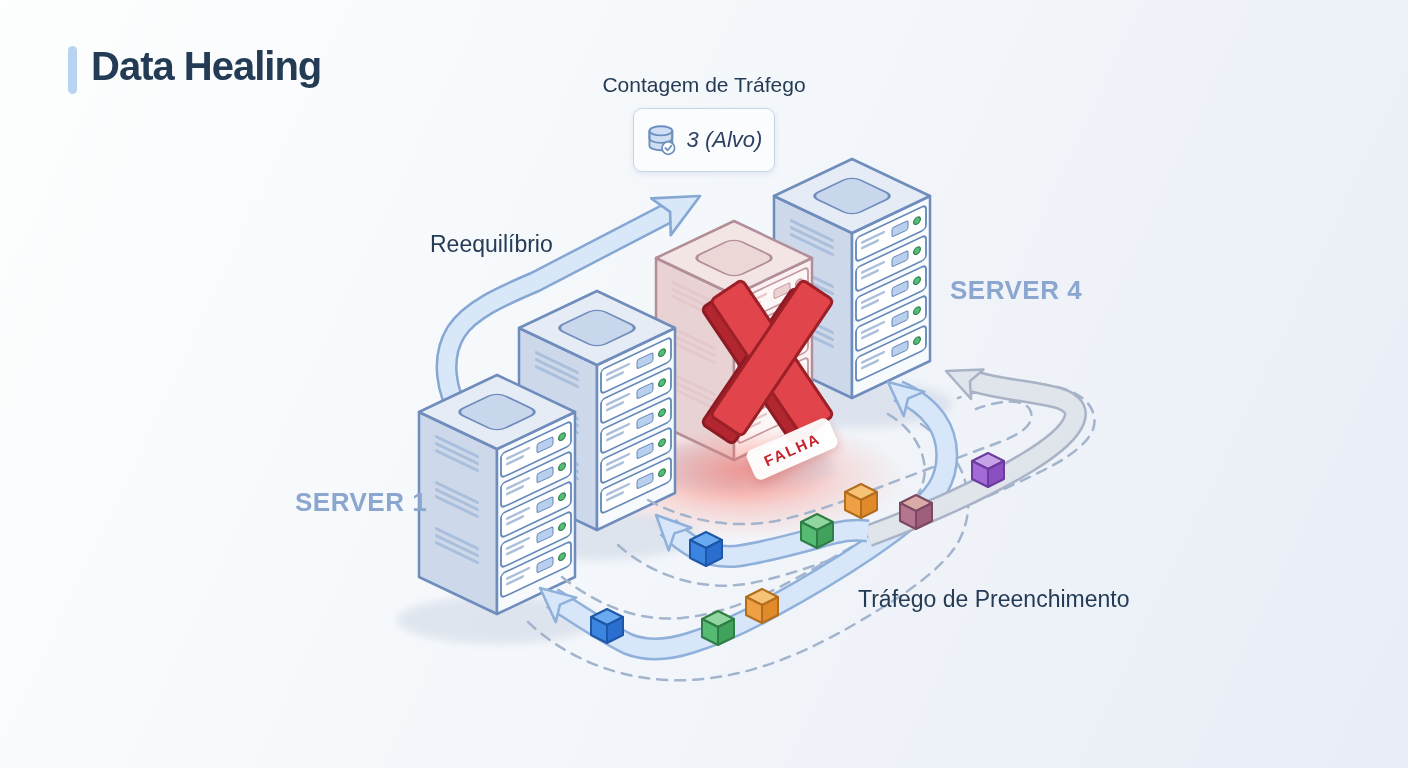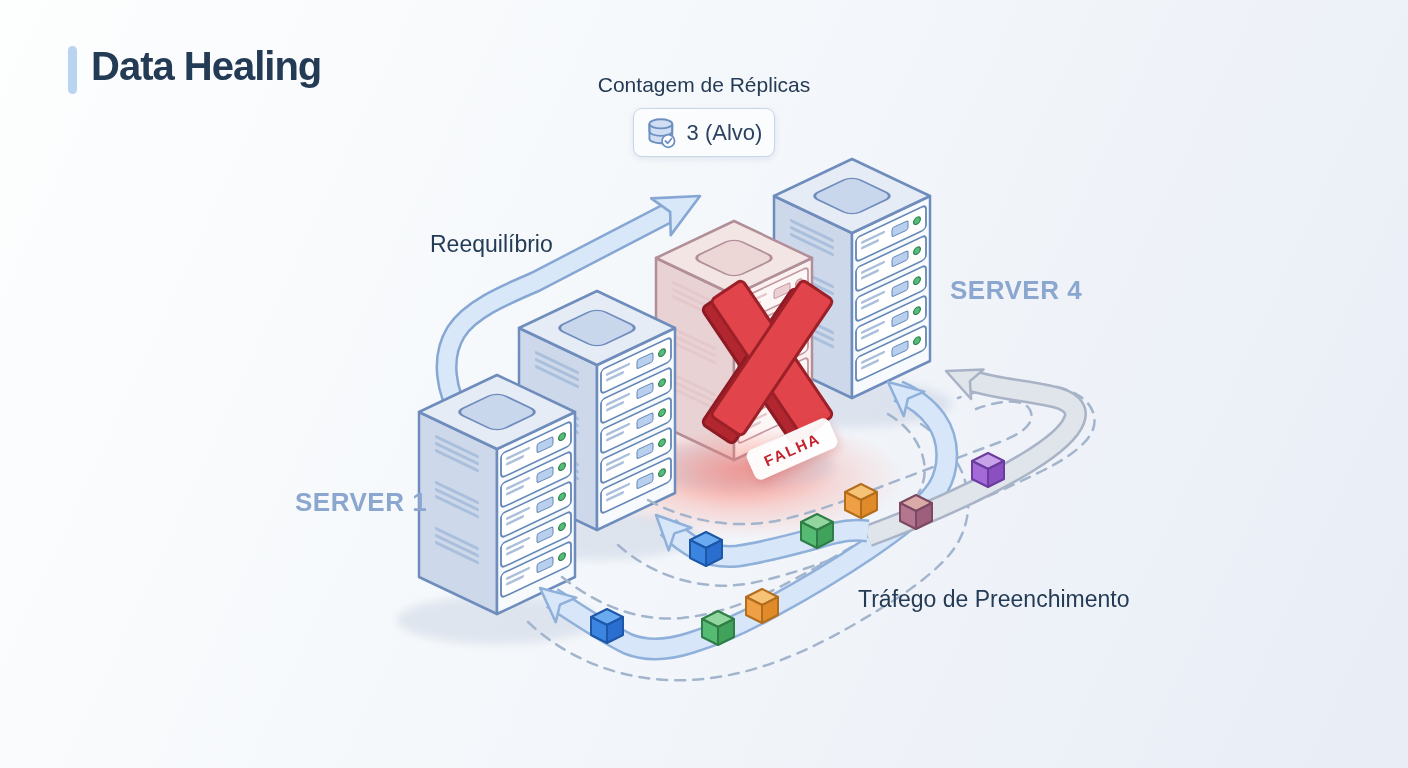--- a/index.html
+++ b/index.html
@@ -10,24 +10,24 @@
   }
   .stage{position:relative;width:1408px;height:768px;}
   svg.scene{position:absolute;left:0;top:0;}
 
   .title-block{position:absolute;left:48px;top:46px;display:flex;align-items:flex-start;gap:14px;margin-left:20px;}
   .accent-bar{width:9px;height:48px;border-radius:5px;background:var(--c-accent,#b9d4f0);}
   .page-title{font-size:40px;font-weight:800;letter-spacing:-1px;color:var(--c-ink,#243b55);line-height:1;}
 
   .replica-label{position:absolute;left:50%;top:73px;transform:translateX(-50%);
     font-size:21px;color:var(--c-ink,#243b55);white-space:nowrap;}
-  .replica-badge{position:absolute;left:633px;top:108px;width:142px;height:49px;
+  .replica-badge{position:absolute;left:633px;top:108px;width:142px;height:64px;
     box-sizing:border-box;border:1.5px solid #c8d5e6;border-radius:9px;background:#fafcfe;
     box-shadow:0 2px 6px rgba(130,150,190,.18);
-    display:flex;align-items:center;justify-content:center;gap:9px;}
+    display:flex;align-items:center;justify-content:center;gap:9px;font-style:italic;}
   .replica-value{font-size:22px;color:#2c4260;}
 
   .annotation{position:absolute;font-size:23px;color:var(--c-ink,#243b55);white-space:nowrap;}
   .ann-rebalance{left:430px;top:231px;}
   .ann-backfill{left:858px;top:586px;text-align:center;}
 
   .server-label{position:absolute;font-size:26px;font-weight:600;letter-spacing:.5px;
     color:var(--c-server-label,#8ba7cf);white-space:nowrap;margin-top:46px;}
   .lbl-server1{left:295px;top:441px;}
   .lbl-server4{left:950px;top:229px;}
@@ -186,21 +186,21 @@
     <use href="#cube" transform="translate(762,606)" style="--cb-t:#f6c276;--cb-l:var(--c-cube-orange,#f0a044);--cb-r:#e08a2a;--cb-s:#b26d1d;"></use>
     <use href="#cube" transform="translate(718,628)" style="--cb-t:#90d69e;--cb-l:var(--c-cube-green,#55bb72);--cb-r:#41a25c;--cb-s:#2f7d47;"></use>
     <use href="#cube" transform="translate(607,626)" style="--cb-t:#6aaaf0;--cb-l:var(--c-cube-blue,#3b85e0);--cb-r:#2a6fd0;--cb-s:#1d57a8;"></use>
   </svg>
 
   <div class="title-block">
     <div class="accent-bar"></div>
     <div class="page-title">Data Healing</div>
   </div>
 
-  <div class="replica-label">Contagem de Réplicas</div>
+  <div class="replica-label">Contagem de Tráfego</div>
 
   <div class="replica-badge">
     <svg width="32" height="32" viewBox="0 0 26 28">
       <g fill="#cfdef2" stroke="#6d8fc0" stroke-width="1.6">
         <path d="M 2,6 v 13 a 10,4 0 0 0 20,0 v -13"></path>
         <path d="M 2,6 v 6.5 a 10,4 0 0 0 20,0 v -6.5" fill="none"></path>
         <ellipse cx="12" cy="6" rx="10" ry="4"></ellipse>
       </g>
       <circle cx="18.5" cy="21" r="5.5" fill="#ffffff" stroke="#6d8fc0" stroke-width="1.5"></circle>
       <path d="M 16,21 l 2,2 l 3.2,-4" fill="none" stroke="#6d8fc0" stroke-width="1.6" stroke-linecap="round" stroke-linejoin="round"></path>

